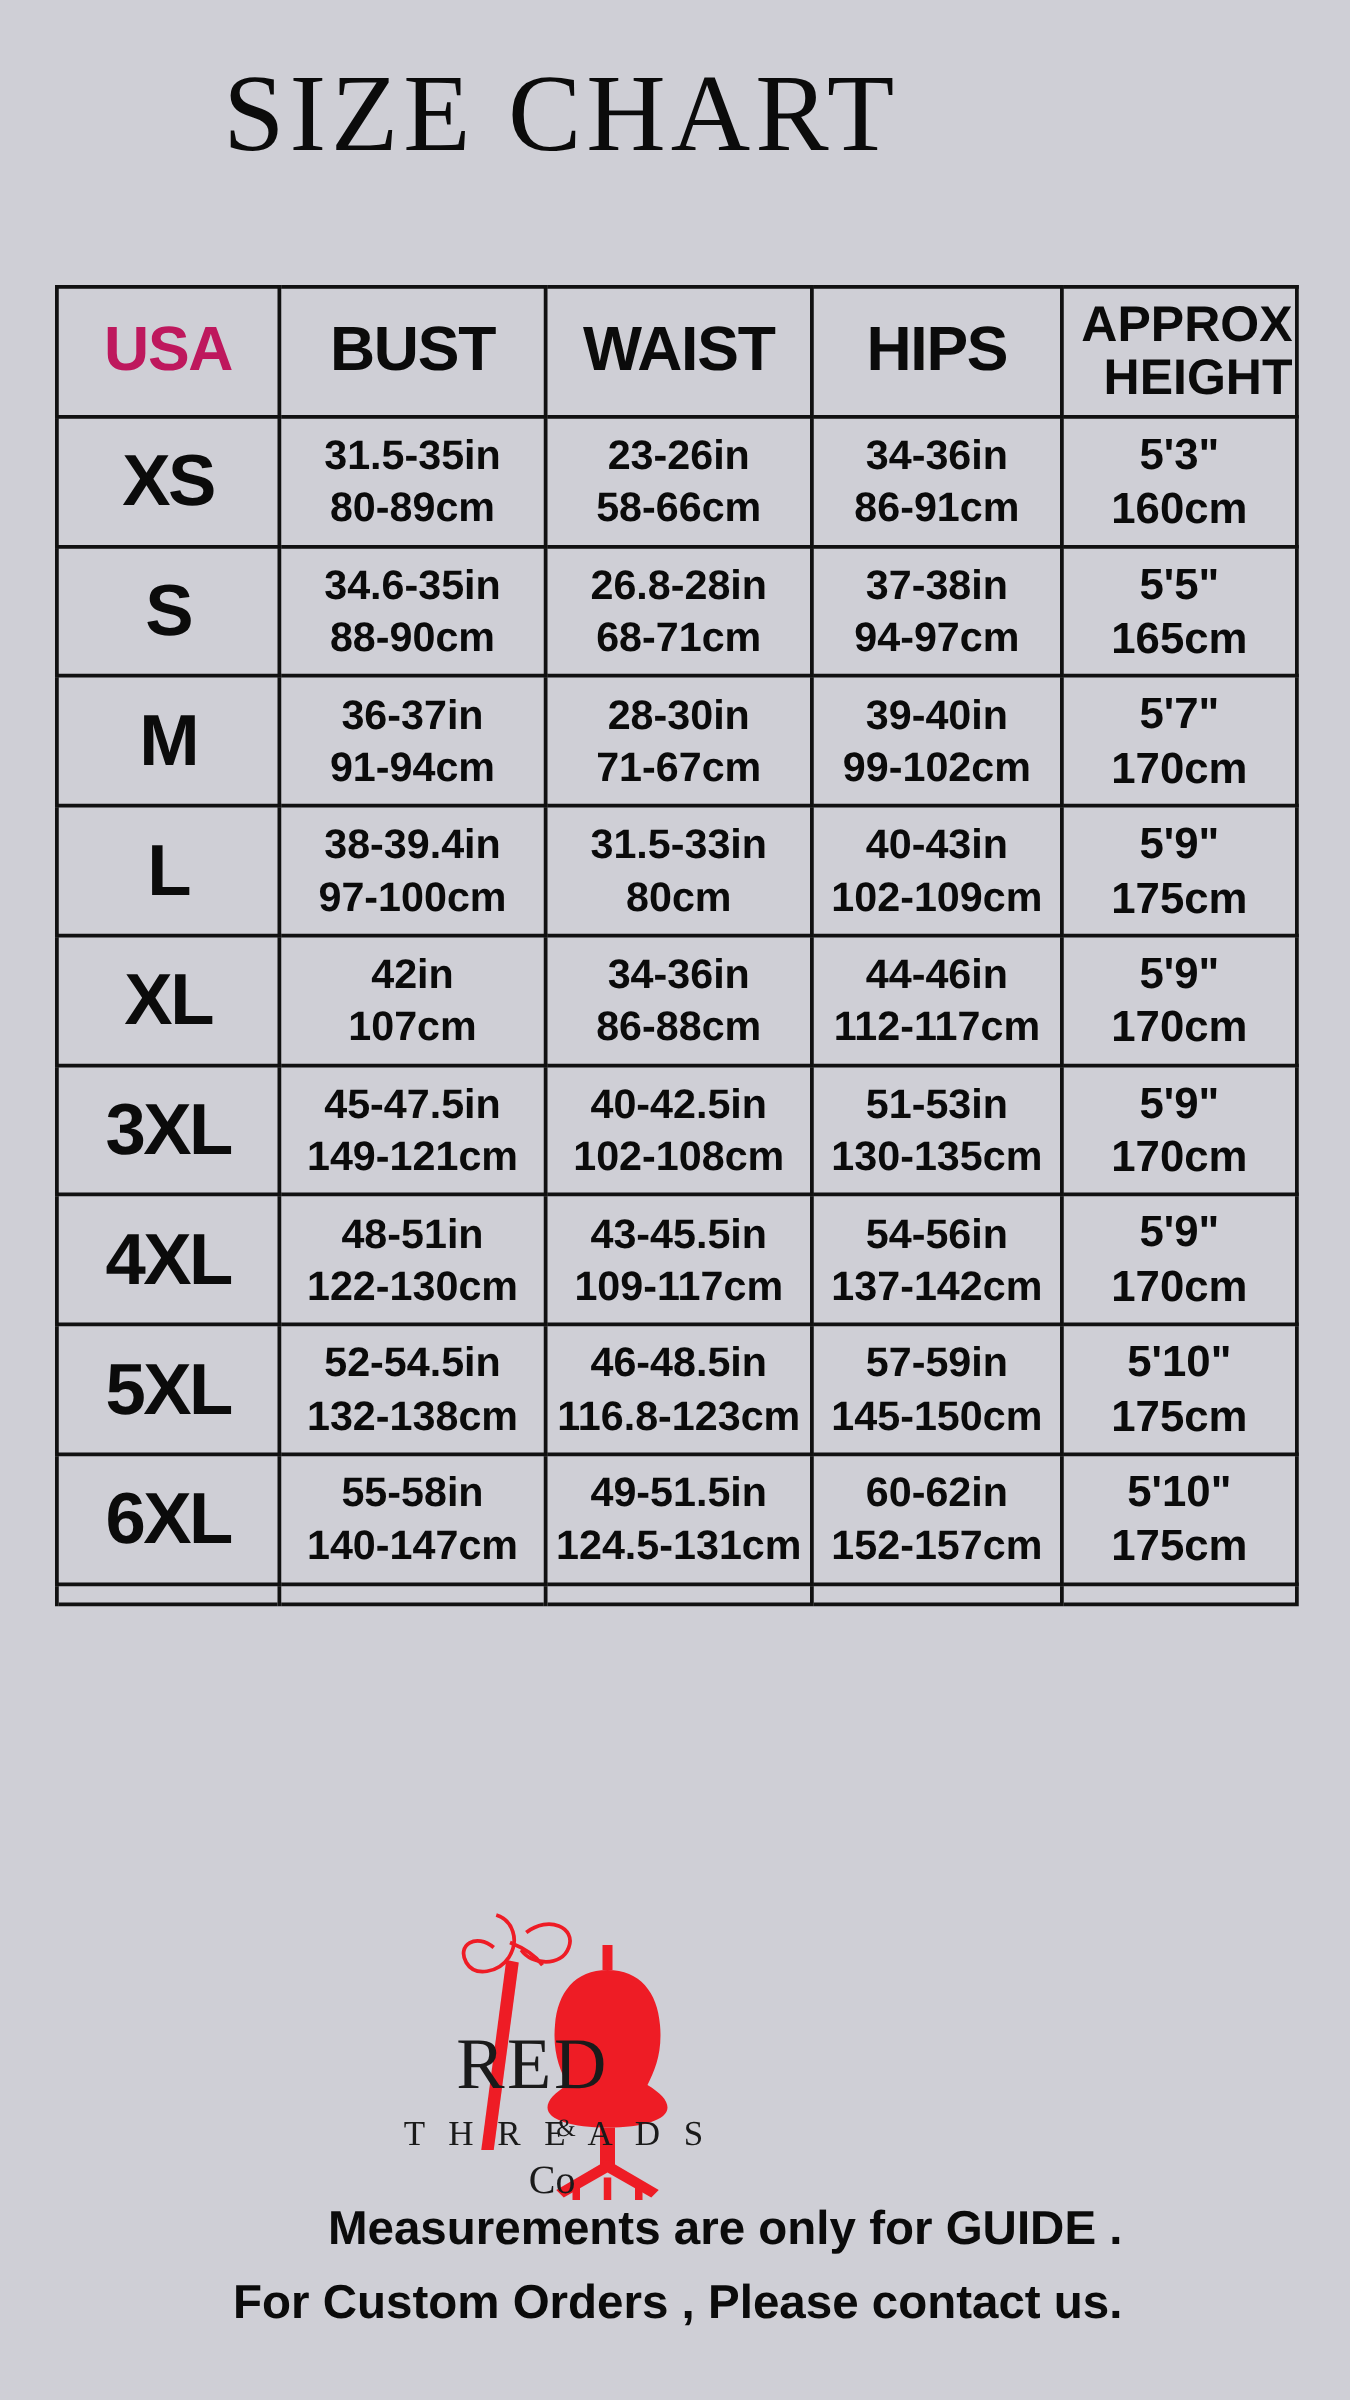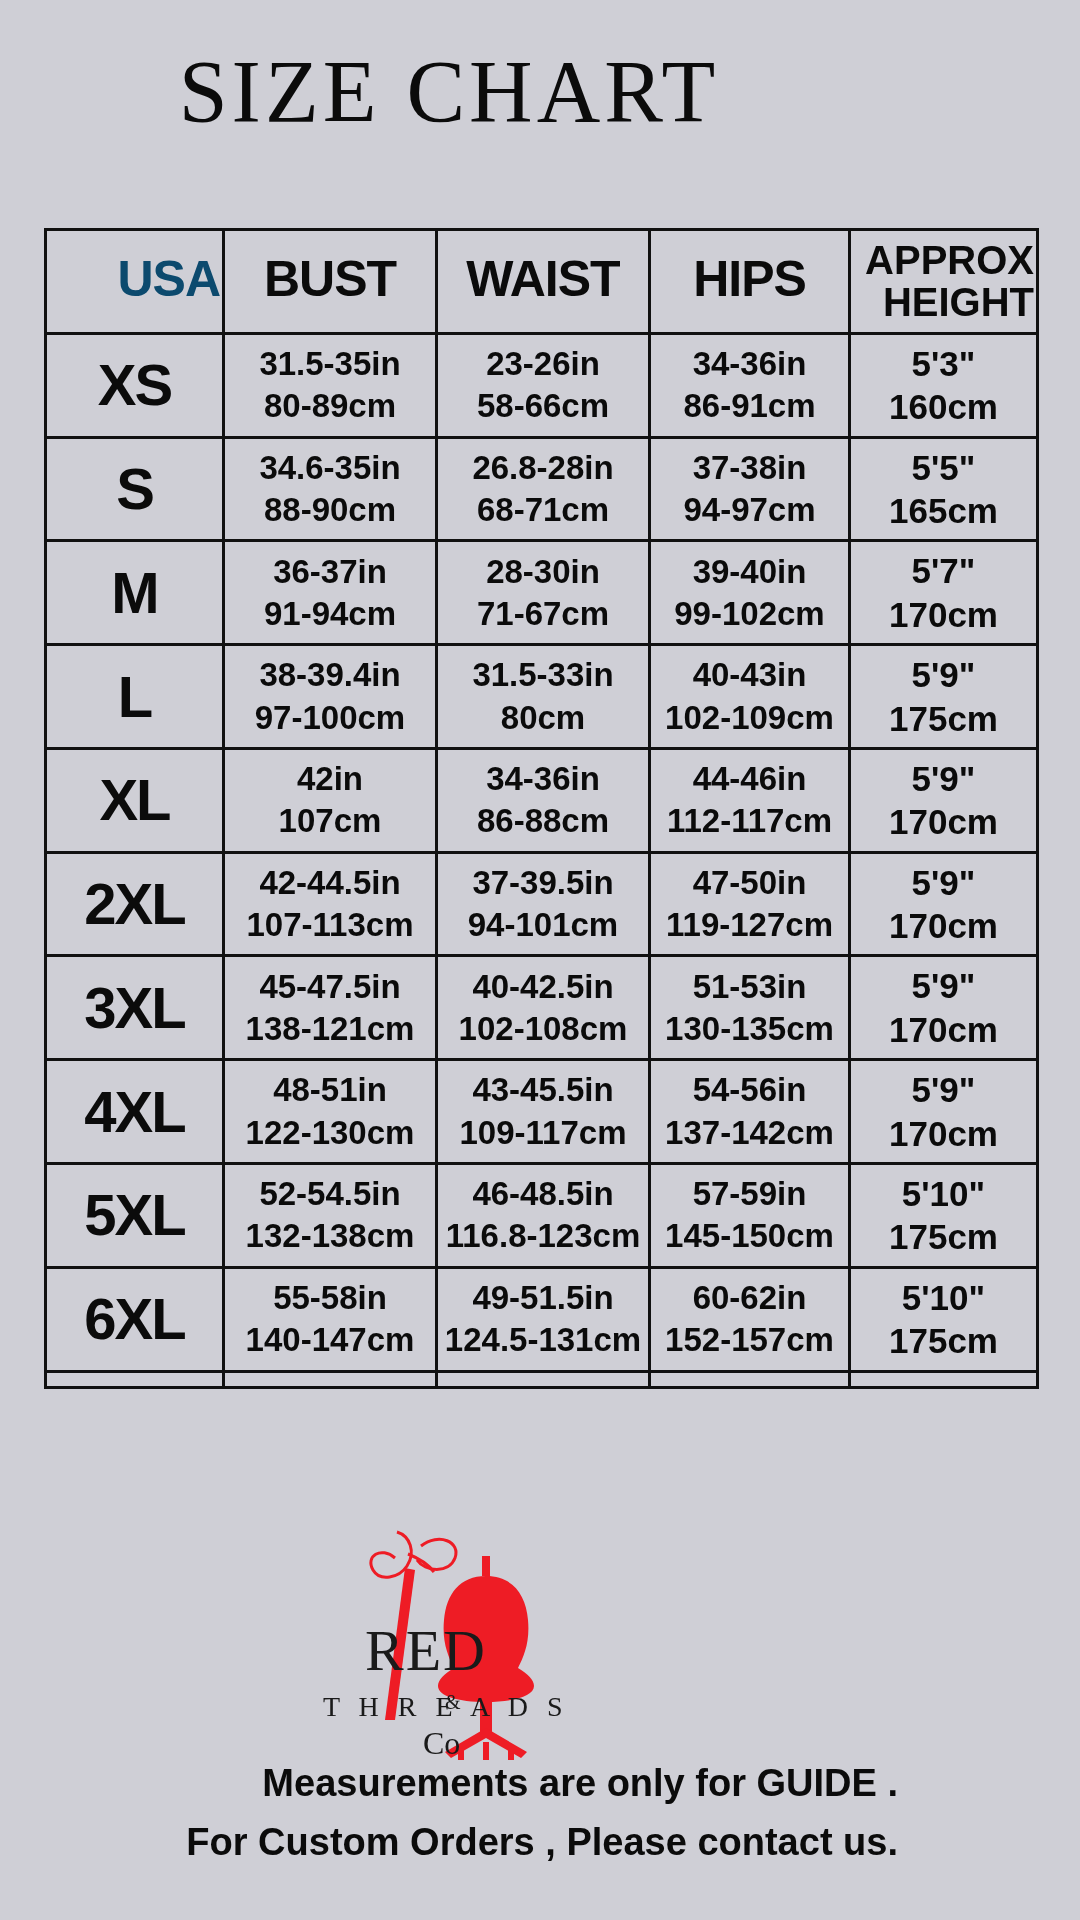--- a/index.html
+++ b/index.html
@@ -57,21 +57,21 @@
   
   table.size-chart { border: 3px solid #111; }
 
   thead th {
     font-size: 50px;
     font-weight: 700;
     letter-spacing: -1px;
     padding: 10px 2px 14px;
     line-height: 1.02;
   }
-  thead th.usa { color: #0c4a6e; text-align: right; }
+  thead th.usa { color: #be185d; }
   thead th.approx {
     font-size: 40px;
     letter-spacing: 0px;
     line-height: 1.06;
     padding: 8px 2px;
     text-align: right;
   }
 
   td.size {
     font-size: 58px;
@@ -250,45 +250,26 @@
           <td class="meas">
             <span>44-46in</span>
             <span class="l2">112-117cm</span>
           </td>
           <td class="height">
             <span>5'9"</span>
             <span class="l2">170cm</span>
           </td>
         </tr>
 
-        <tr>
-          <td class="size">2XL</td>
-          <td class="meas">
-            <span>42-44.5in</span>
-            <span class="l2">107-113cm</span>
-          </td>
-          <td class="meas">
-            <span>37-39.5in</span>
-            <span class="l2">94-101cm</span>
-          </td>
-          <td class="meas">
-            <span>47-50in</span>
-            <span class="l2">119-127cm</span>
-          </td>
-          <td class="height">
-            <span>5'9"</span>
-            <span class="l2">170cm</span>
-          </td>
-        </tr>
 
         <tr>
           <td class="size">3XL</td>
           <td class="meas">
             <span>45-47.5in</span>
-            <span class="l2">138-121cm</span>
+            <span class="l2">149-121cm</span>
           </td>
           <td class="meas">
             <span>40-42.5in</span>
             <span class="l2">102-108cm</span>
           </td>
           <td class="meas">
             <span>51-53in</span>
             <span class="l2">130-135cm</span>
           </td>
           <td class="height">

